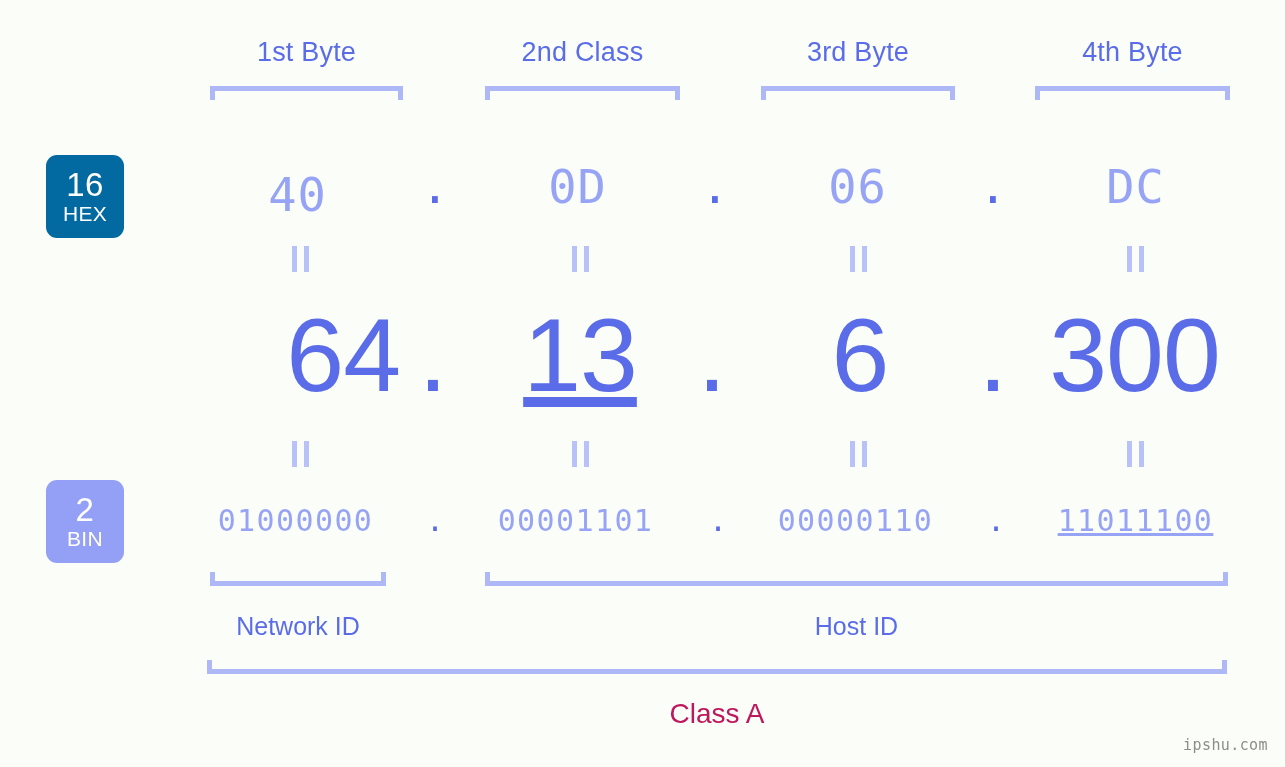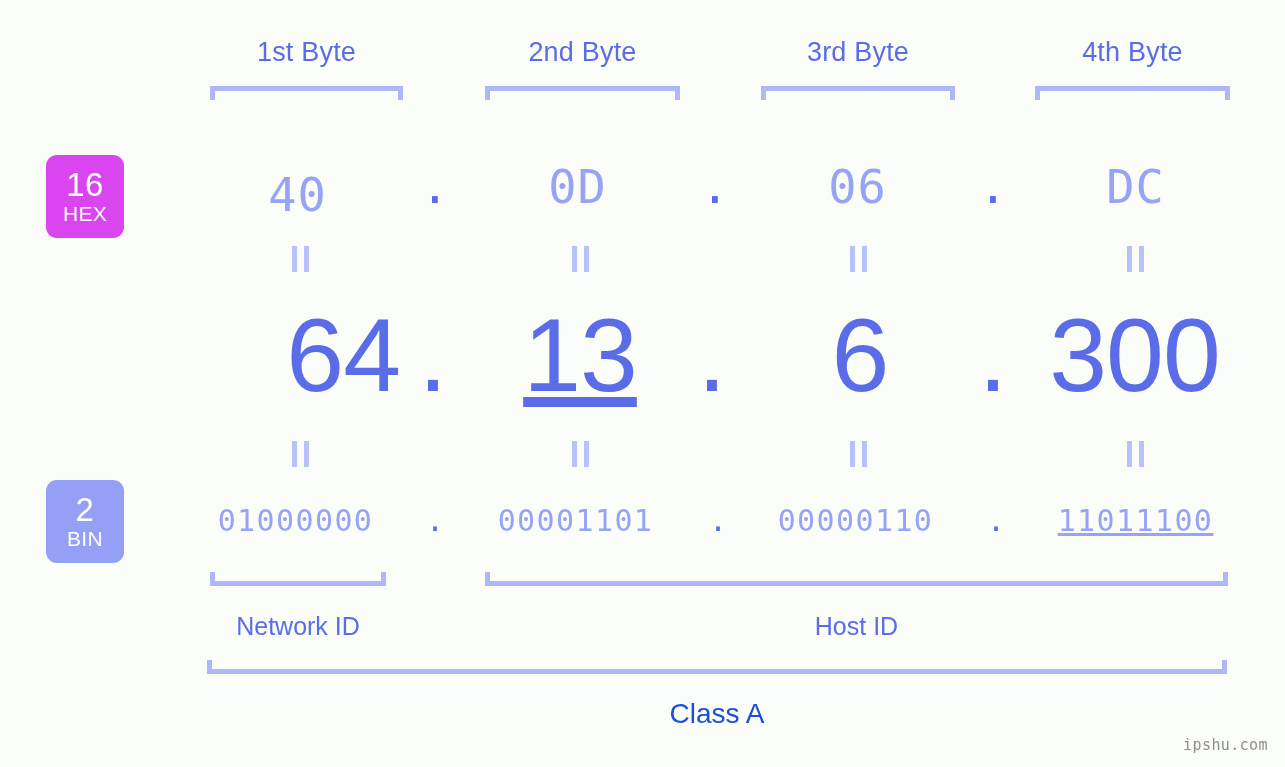--- a/index.html
+++ b/index.html
@@ -65,21 +65,21 @@
     font-weight: 400;
     letter-spacing: 0.5px;
   }
   .badge .sys {
     font-size: 21px;
     line-height: 24px;
     font-weight: 400;
     letter-spacing: 0.3px;
     margin-top: 1px;
   }
-  #badge-hex { top: 155px; background: #d946ef; }
+  #badge-hex { top: 155px; background: #0369a1; }
   #badge-dec { top: 316px; background: #8290f2; }
   #badge-bin { top: 480px; background: #93a0f5; }
 
   
   .val-cell {
     position: absolute;
     text-align: center;
     white-space: nowrap;
   }
 
@@ -181,42 +181,42 @@
     line-height: 32px;
   }
 
   #class-label {
     position: absolute;
     top: 696px;
     left: 207px;
     width: 1020px;
     text-align: center;
     font-size: 28px;
-    color: #1d4ed8;
+    color: #be185d;
     height: 36px;
     line-height: 36px;
   }
 
   #watermark {
     position: absolute;
     right: 17px;
     bottom: 13px;
     font-family: "DejaVu Sans Mono", monospace;
     font-size: 15px;
     color: #8a8f8a;
     letter-spacing: 0.4px;
   }
 </style>
 </head>
 <body>
 
 <div id="stage">
 
   <div class="byte-label" style="left:210px; width:193px;">1st Byte</div>
-  <div class="byte-label" style="left:485px; width:195px;">2nd Byte</div>
+  <div class="byte-label" style="left:485px; width:195px;">2nd Class</div>
   <div class="byte-label" style="left:761px; width:194px;">3rd Byte</div>
   <div class="byte-label" style="left:1035px; width:195px;">4th Byte</div>
 
   <div class="bracket-top" style="left:210px; width:193px;"></div>
   <div class="bracket-top" style="left:485px; width:195px;"></div>
   <div class="bracket-top" style="left:761px; width:194px;"></div>
   <div class="bracket-top" style="left:1035px; width:195px;"></div>
 
   <div class="badge" id="badge-hex">
     <span class="num">16</span>

